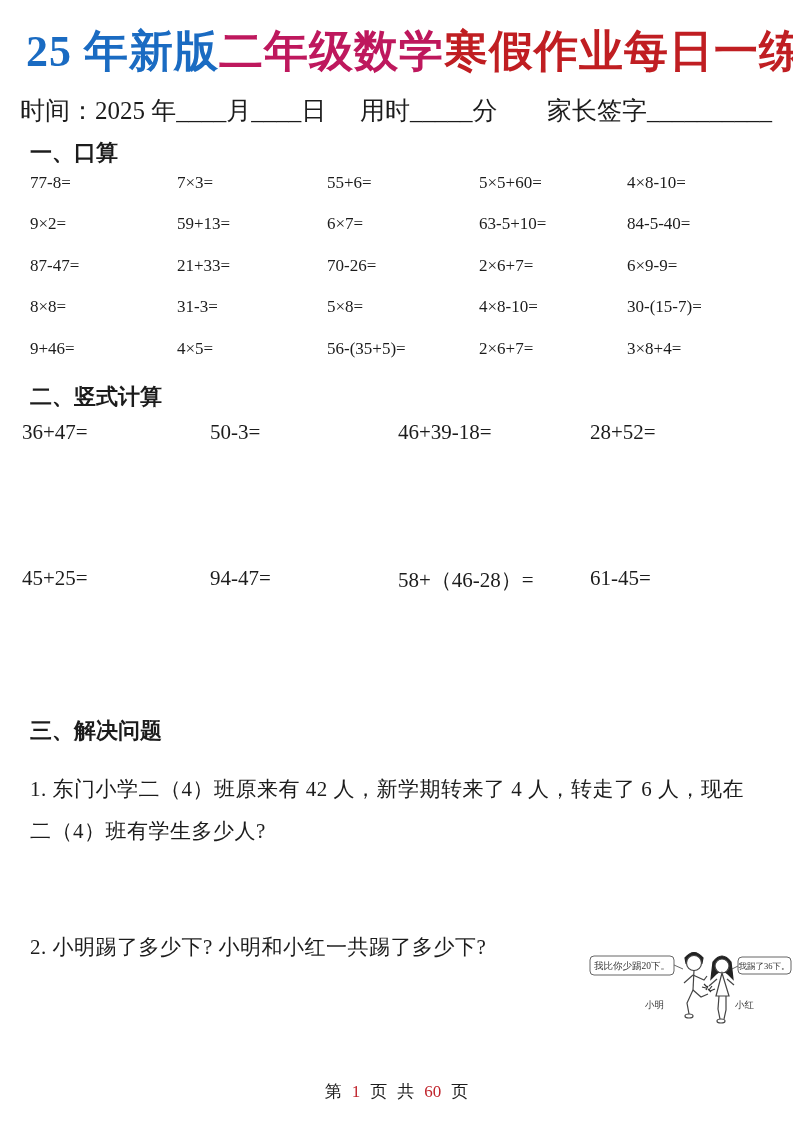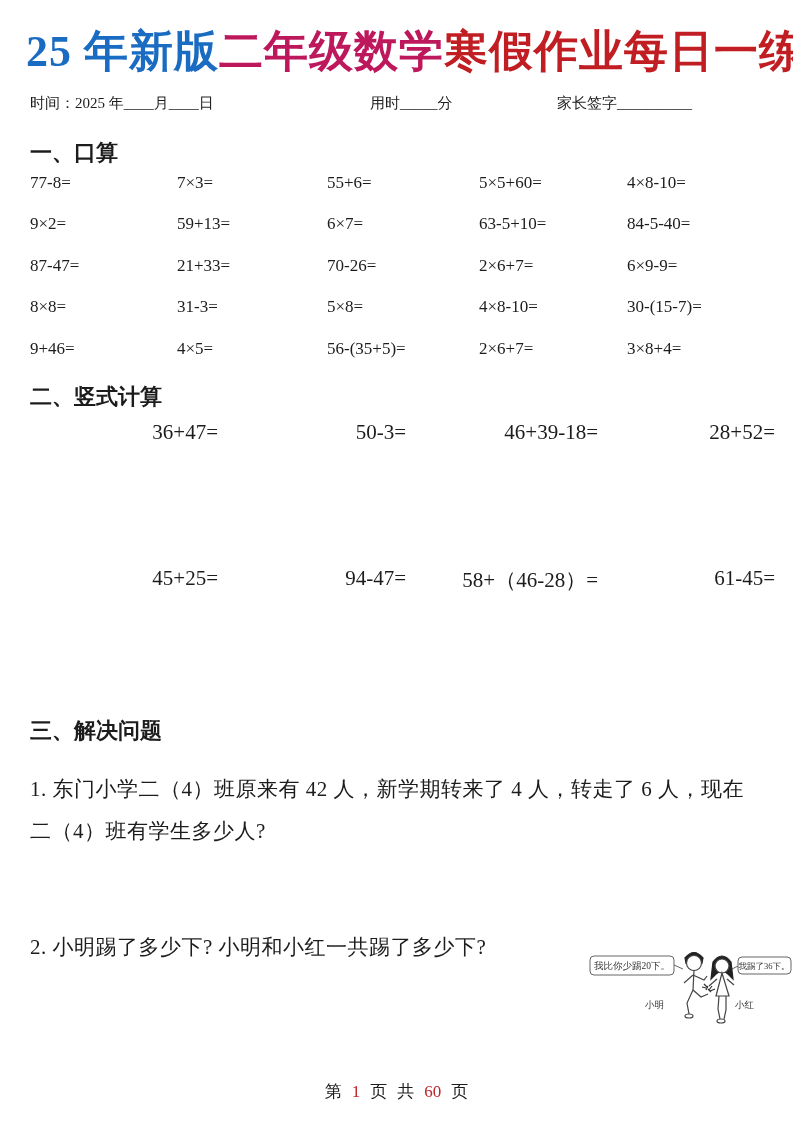--- a/index.html
+++ b/index.html
@@ -22,25 +22,25 @@
     white-space: nowrap;
     letter-spacing: 1px;
     font-family: "Liberation Serif", "DejaVu Serif", serif;
   }
   .title .t-blue  { color: #1a6bc2; }
   .title .t-black { color: #be185d; }
   .title .t-red   { color: #c01e22; }
 
   .info-line {
     position: absolute;
-    left: 30px;
+    left: 20px;
     top: 94px;
     width: 733px;
     height: 28px;
-    font-size: 15px;
+    font-size: 25px;
   }
   .info-line span { position: absolute; white-space: nowrap; }
   .info-time      { left: 0; }
   .info-duration  { left: 340px; }
   .info-signature { left: 527px; }
 
   .sec-heading {
     position: absolute;
     left: 30px;
     font-size: 22px;
@@ -59,25 +59,24 @@
     display: grid;
     grid-template-columns: 147px 150px 152px 148px 1fr;
     grid-auto-rows: 41.5px;
     align-items: center;
     font-size: 17px;
   }
   .oral-grid > div { white-space: nowrap; }
 
   .v-row {
     position: absolute;
-    left: 30px;
+    left: 22px;
     width: 745px;
     display: flex;
     font-size: 21px;
-    text-align: right;
   }
   .v-row-1 { top: 420px; }
   .v-row-2 { top: 566px; }
   .v-cell-0 { width: 188px; }
   .v-cell-1 { width: 188px; }
   .v-cell-2 { width: 192px; }
   .v-cell-3 { flex: 1; }
 
   .problem {
     position: absolute;

